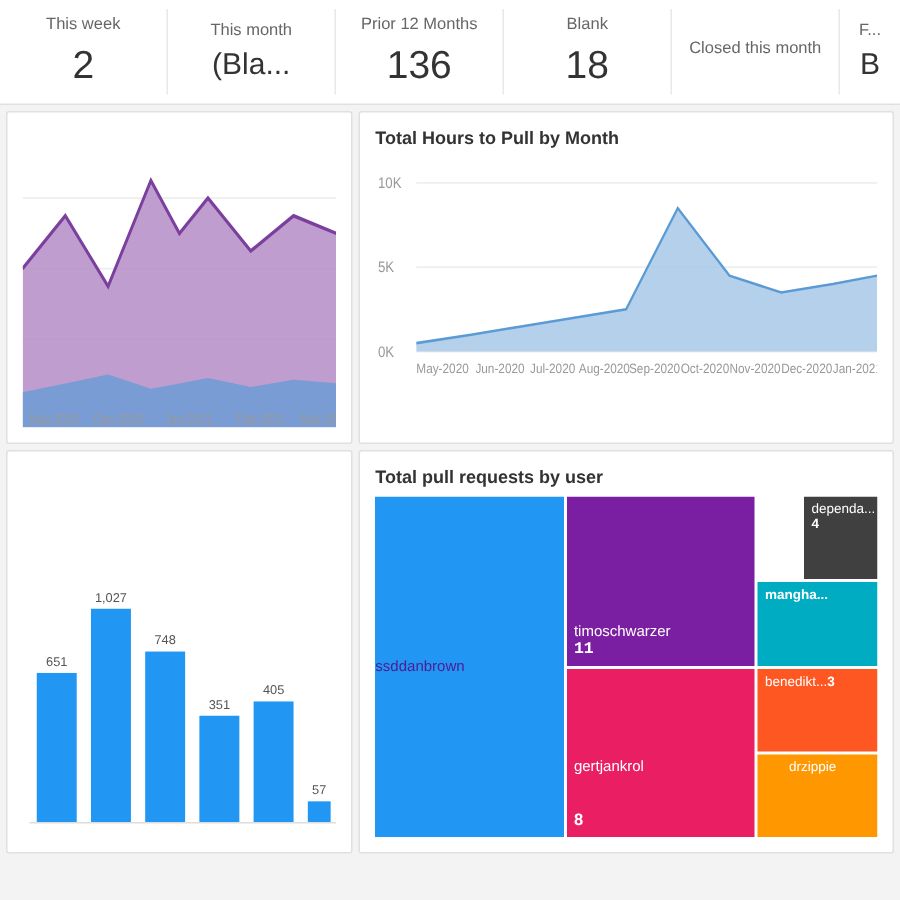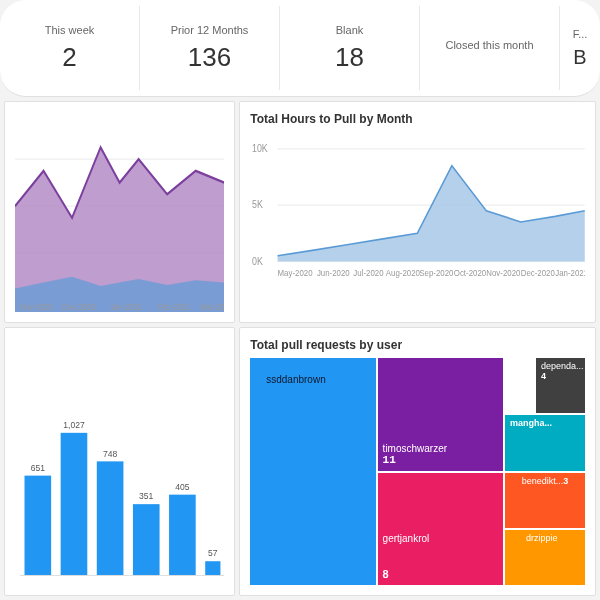--- a/index.html
+++ b/index.html
@@ -11,23 +11,22 @@
       overflow: hidden;
       font-size: 12px;
     }
 
     
     .stats-bar {
       display: flex;
       background: #ffffff;
       border-bottom: 1px solid #e0e0e0;
       padding: 6px 0;
-      height: 97px;
+      height: 70px;
       align-items: stretch;
-      border-radius: 26px;
     }
     .stat-item {
       flex: 1;
       display: flex;
       flex-direction: column;
       align-items: center;
       justify-content: center;
       border-right: 1px solid #e8e8e8;
       padding: 8px 6px;
       min-width: 0;
@@ -145,20 +144,24 @@
       position: relative;
     }
   </style>
 </head>
 <body>
 
 <div class="stats-bar">
   <div class="stat-item">
     <div class="stat-label">This week</div>
     <div class="stat-value">2</div>
+  </div>
+  <div class="stat-item">
+    <div class="stat-label">This month</div>
+    <div class="stat-value small">(Bla...</div>
   </div>
   <div class="stat-item">
     <div class="stat-label">Prior 12 Months</div>
     <div class="stat-value">136</div>
   </div>
   <div class="stat-item">
     <div class="stat-label">Blank</div>
     <div class="stat-value">18</div>
   </div>
   <div class="stat-item">
@@ -256,21 +259,21 @@
 
           <line x1="5" y1="180" x2="220" y2="180" stroke="#ddd" stroke-width="1"></line>
         </svg>
       </div>
     </div>
 
     <div class="chart-card treemap">
       <div class="chart-title">Total pull requests by user</div>
       <div style="display:grid; grid-template-columns: 1fr 1fr 80px; grid-template-rows: 1fr 1fr; gap:2px; flex:1; overflow:hidden;">
 
-        <div style="background:#2196F3; grid-row: 1/3; grid-column: 1/2; padding:16px; color:#0f172a; display:flex; flex-direction:column; justify-content:flex-start;">
+        <div style="background:#2196F3; grid-row: 1/3; grid-column: 1/2; padding:0; color:#4c1d95; display:flex; flex-direction:column; justify-content:center;">
           <span style="font-size:10px;">ssddanbrown</span>
         </div>
 
         <div style="background:#7B1FA2; grid-row:1; grid-column:2; padding:5px; color:#fff; display:flex; flex-direction:column; justify-content:flex-end;">
           <span style="font-size:10px;">timoschwarzer</span>
           <span style="font-size:11px; font-weight:bold;font-family:Liberation Mono, monospace;">11</span>
         </div>
 
         <div style="background:#E91E63; grid-row:2; grid-column:2; padding:5px; color:#fff; display:flex; flex-direction:column; justify-content:flex-end;gap:24px;">
           <span style="font-size:10px;">gertjankrol</span>
@@ -278,21 +281,21 @@
         </div>
 
         <div style="grid-row:1/3; grid-column:3; display:flex; flex-direction:column; gap:2px;">
           <div style="background:#404040; flex:1; padding:3px 5px; color:#fff; font-size:9px; display:flex; flex-direction:column; justify-content:flex-start;margin-left:31px;">
             <span>dependa...</span>
             <span style="font-weight:bold;">4</span>
           </div>
           <div style="background:#00ACC1; flex:1; padding:3px 5px; color:#fff; font-size:9px; display:flex; flex-direction:column; justify-content:flex-start;font-weight:bold;">
             <span>mangha...</span>
           </div>
-          <div style="background:#FF5722; flex:1; padding:3px 5px; color:#fff; font-size:9px; display:flex; justify-content:center;">
+          <div style="background:#FF5722; flex:1; padding:3px 5px; color:#fff; font-size:9px; display:flex; justify-content:flex-start;">
             <span>benedikt...</span>
             <span style="font-weight:bold;">3</span>
           </div>
           <div style="background:#FF9800; flex:1; padding:3px 21px; color:#fff; font-size:9px; display:flex; flex-direction:column; justify-content:flex-start;">
             <span>drzippie</span>
           </div>
         </div>
       </div>
     </div>
 

